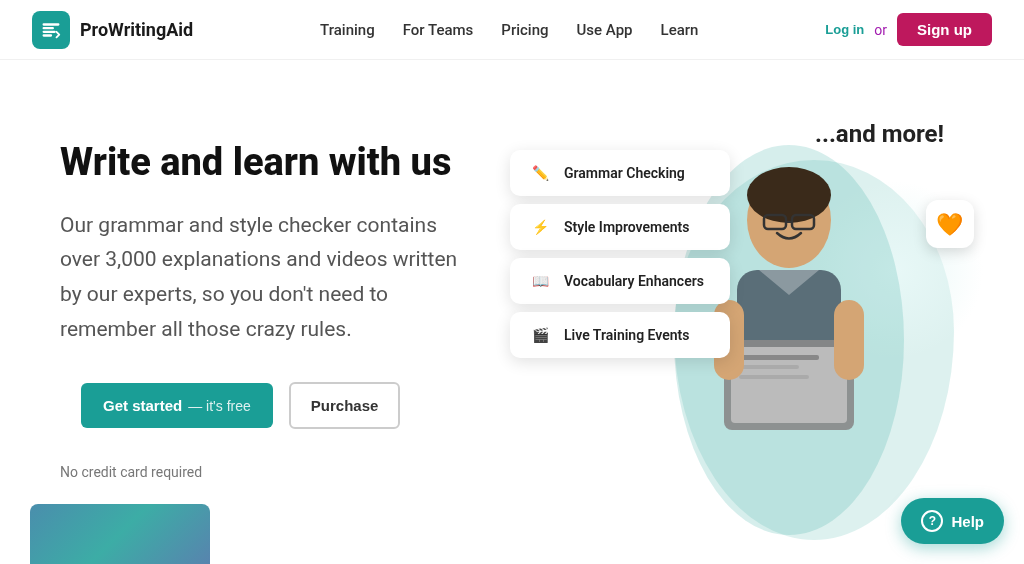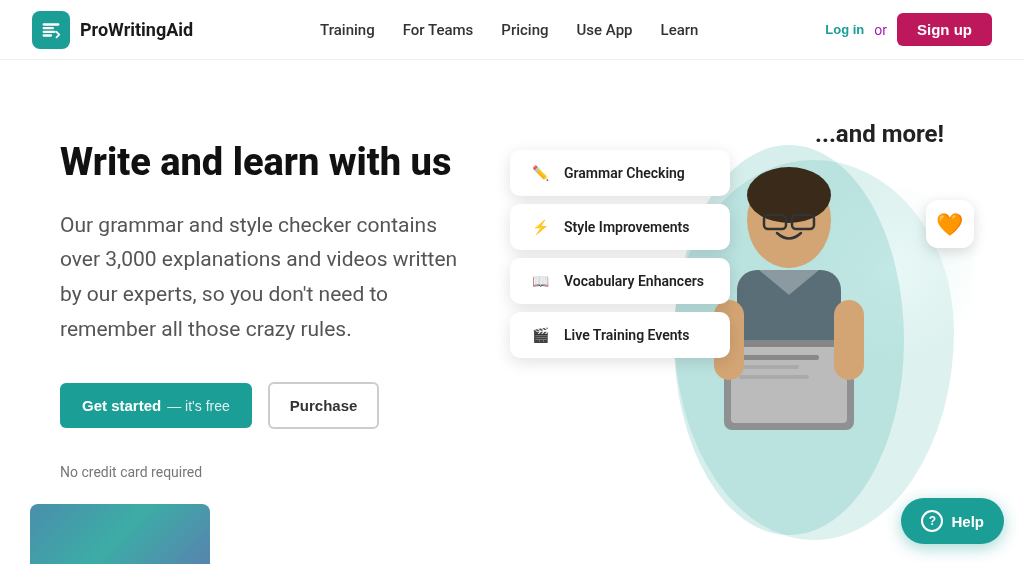--- a/index.html
+++ b/index.html
@@ -115,20 +115,21 @@
       border: none;
       border-radius: 6px;
       padding: 14px 22px;
       font-size: 15px;
       font-weight: 600;
       cursor: pointer;
       display: flex;
       align-items: center;
       gap: 6px;
       white-space: nowrap;
+      margin-left: 21px;
     }
     .btn-get-started .dash-text {
       font-weight: 400;
       opacity: 0.85;
       font-size: 14px;
     }
     .btn-purchase {
       background: #fff;
       color: #333;
       border: 2px solid #ccc;

